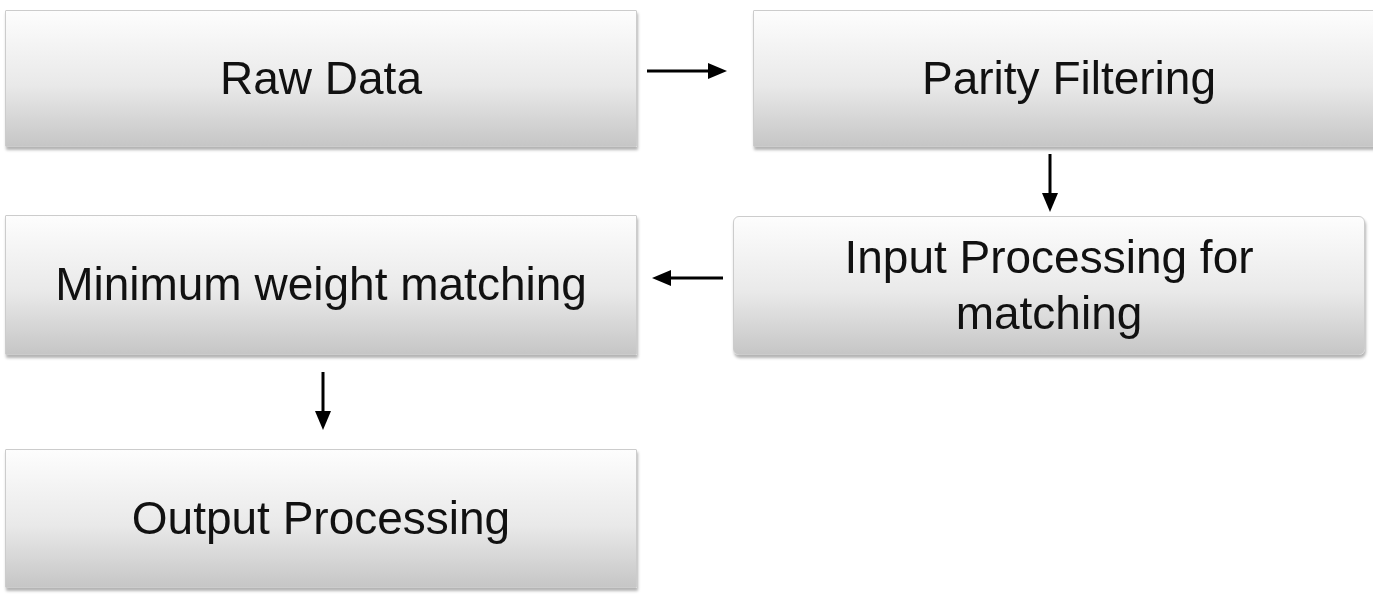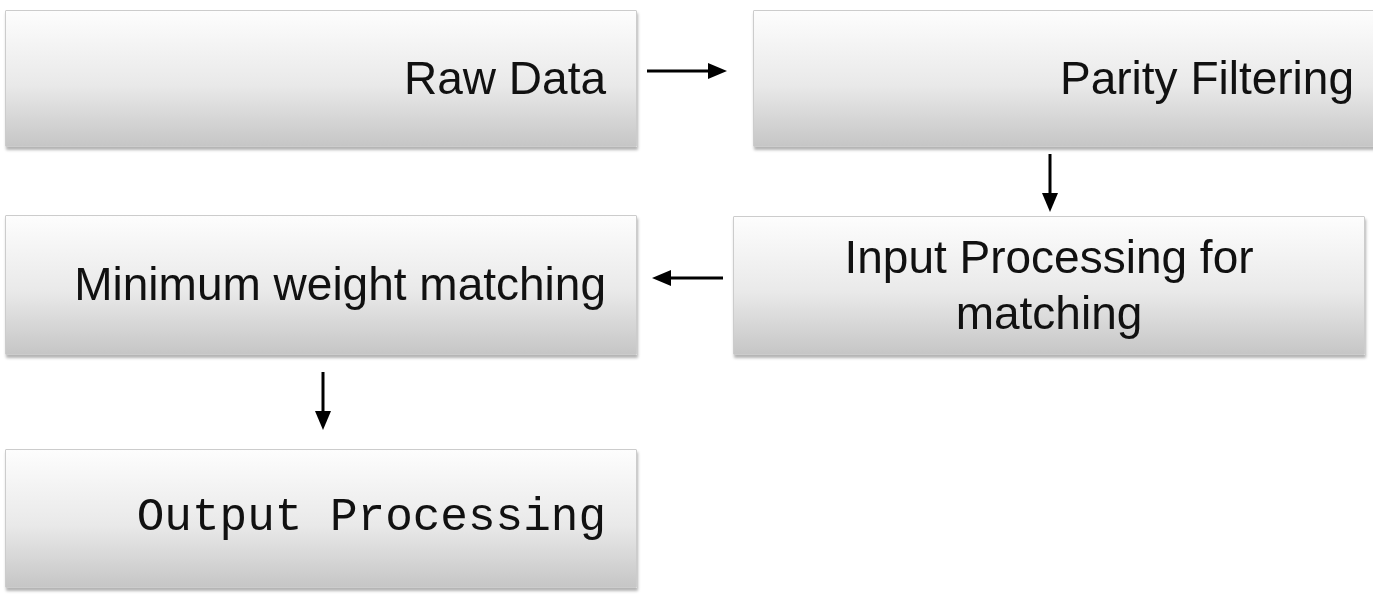--- a/index.html
+++ b/index.html
@@ -14,38 +14,38 @@
   html,body{margin:0;padding:0;background:var(--background);}
   .canvas{
     position:relative;
     width:1373px;height:595px;
     background:var(--background);
     font-family:"Liberation Sans","DejaVu Sans",sans-serif;
     overflow:hidden;
   }
   .node{
     position:absolute;
-    display:flex;align-items:center;justify-content:flex-end;
+    display:flex;align-items:center;justify-content:center;
     text-align:center;
     box-sizing:border-box;
     background:linear-gradient(180deg,var(--box-gradient-top) 0%,var(--box-gradient-mid) 55%,var(--box-gradient-bottom) 100%);
     border:1px solid var(--box-border);
     border-radius:1px;
     box-shadow:1px 3px 3px rgba(0,0,0,0.30);
     color:var(--text);
     font-size:46px;
     font-weight:300;
     line-height:1.2;
     padding:0 30px;
   }
   .node-raw      {left:5px;  top:10px;  width:632px;height:137px;}
   .node-parity   {left:733px;top:10px;  width:632px;height:137px;margin-left:20px;}
-  .node-input    {left:733px;top:216px; width:632px;height:139px;}
+  .node-input    {left:733px;top:216px; width:632px;height:139px;border-radius:6px;}
   .node-minimum  {left:5px;  top:215px; width:632px;height:140px;}
-  .node-output   {left:5px;  top:449px; width:632px;height:139px;font-family:Liberation Mono, monospace;}
+  .node-output   {left:5px;  top:449px; width:632px;height:139px;}
   .arrow{position:absolute;display:block;}
   .arrow line{stroke:var(--arrow);stroke-width:3;}
   .arrow polygon{fill:var(--arrow);}
   .a1{left:647px;top:60px;}
   .a2{left:1039px;top:154px;}
   .a3{left:652px;top:267px;}
   .a4{left:312px;top:372px;}
 </style>
 </head>
 <body>

